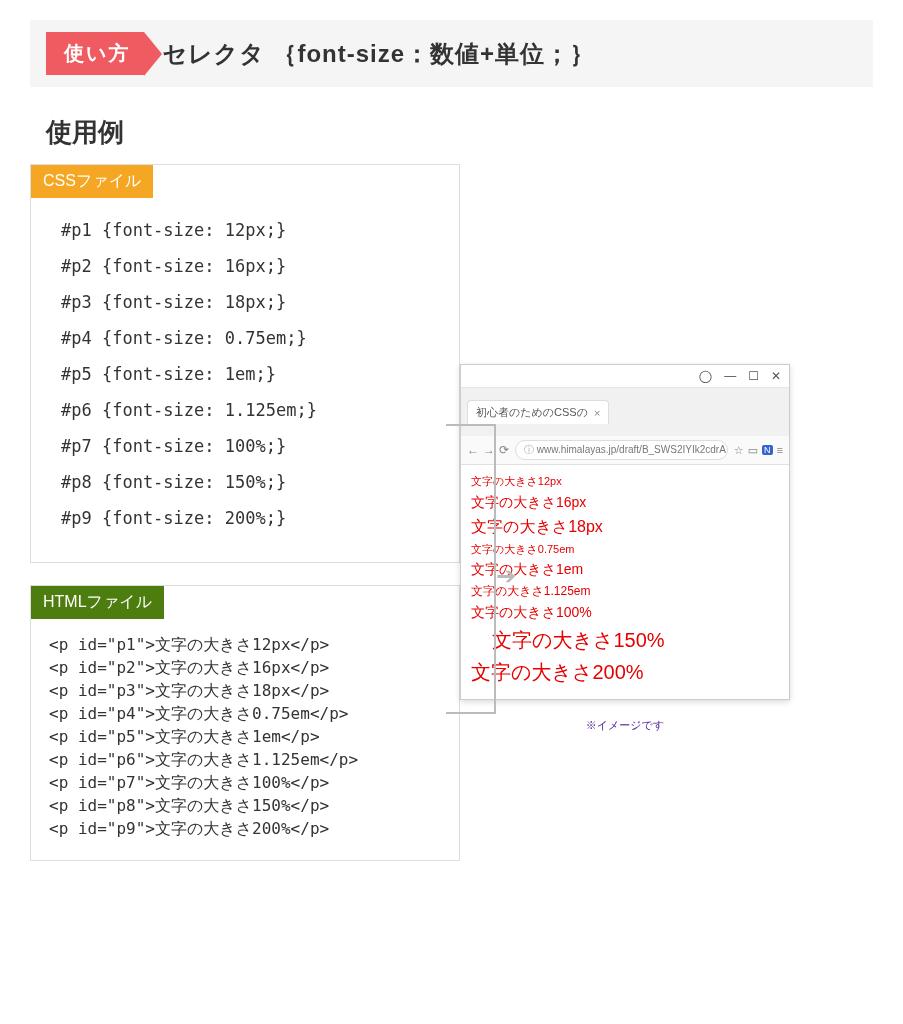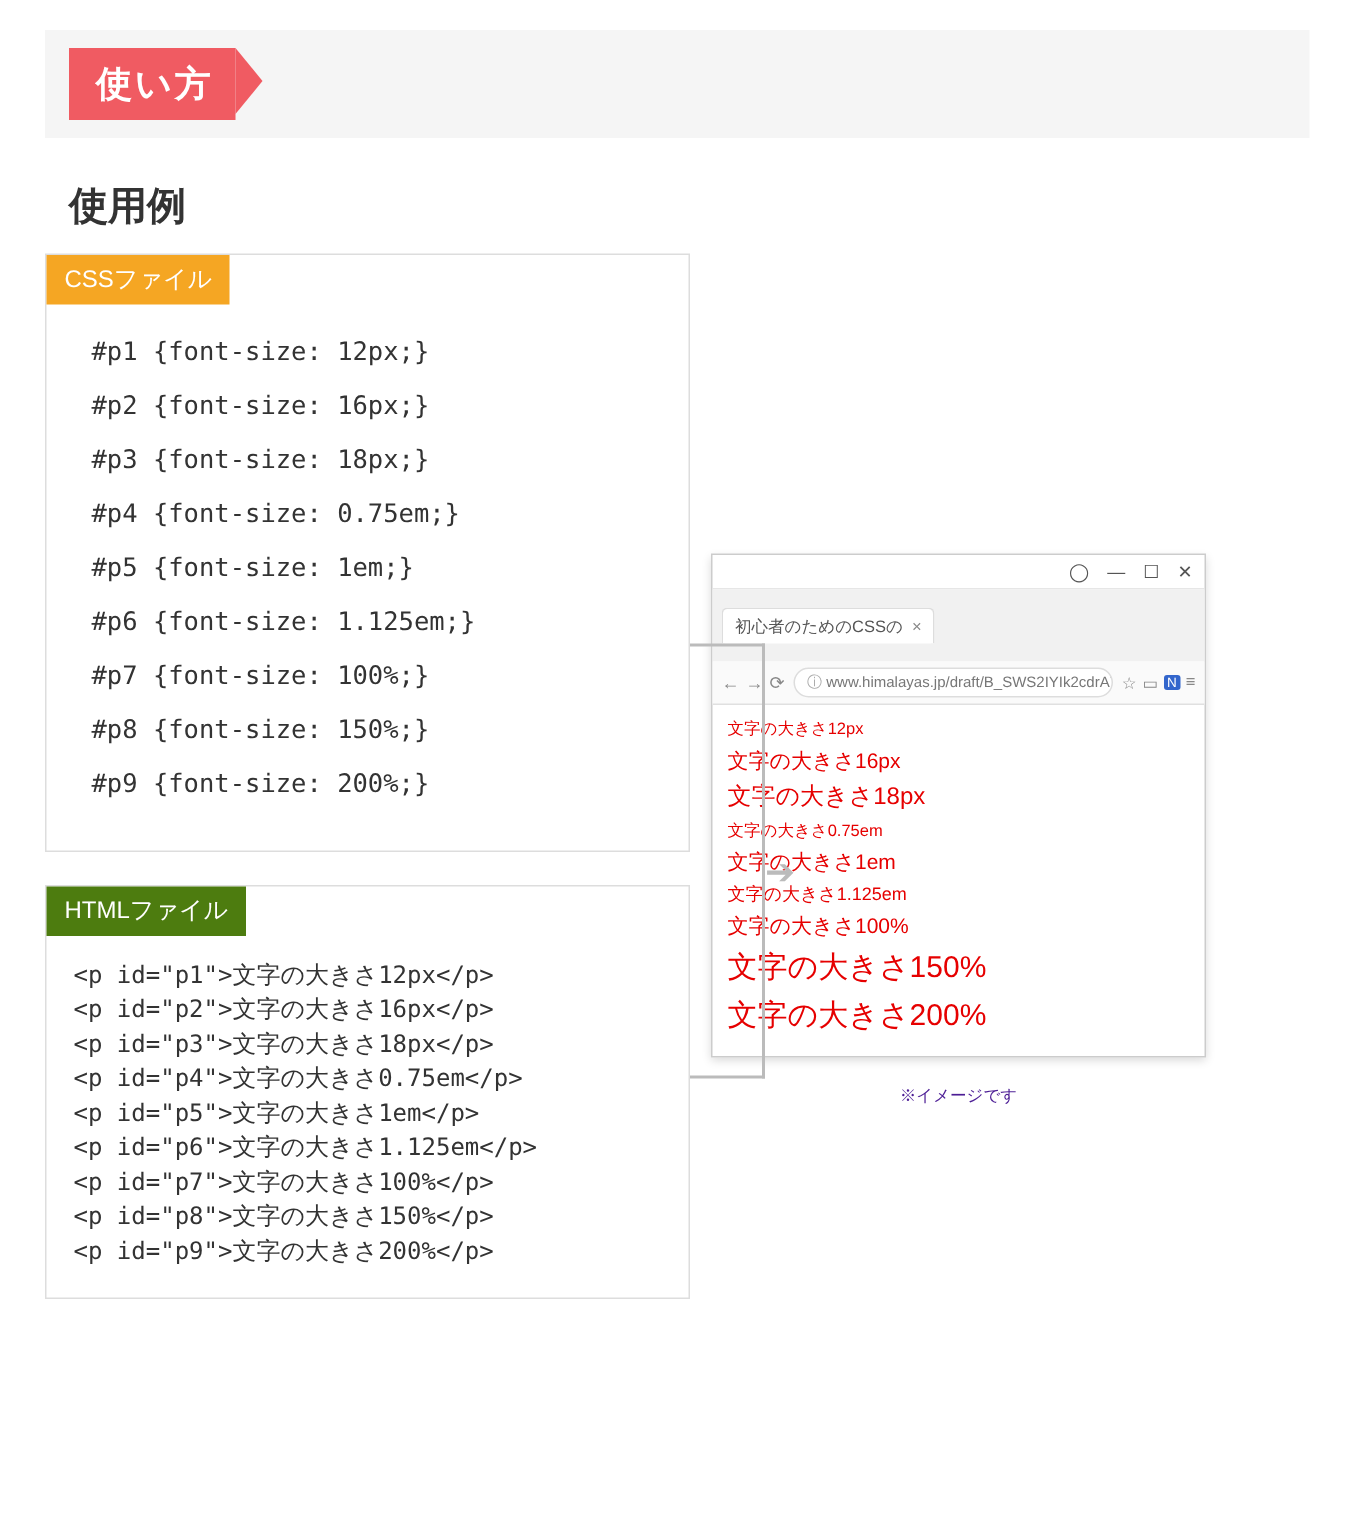--- a/index.html
+++ b/index.html
@@ -15,21 +15,21 @@
   padding: 12px 16px;
   display: flex;
   align-items: center;
   gap: 18px;
   margin-bottom: 28px;
 }
 .badge-arrow {
   background: #f05b62;
   color: #fff;
   font-weight: bold;
-  font-size: 24px;
+  font-size: 20px;
   padding: 8px 14px 8px 18px;
   position: relative;
   letter-spacing: 2px;
 }
 .badge-arrow::after {
   content: "";
   position: absolute;
   right: -18px;
   top: 0;
   width: 0; height: 0;
@@ -43,21 +43,20 @@
   letter-spacing: 1px;
 }
 .section-title {
   font-size: 26px;
   font-weight: bold;
   margin: 6px 0 14px 16px;
 }
 .columns {
   display: flex;
   align-items: flex-start;
-  gap: 14px;
 }
 .left-col { flex: 0 0 430px; }
 .right-col { flex: 1; padding-top: 200px; position: relative; }
 .panel {
   border: 1px solid #ddd;
   margin-bottom: 22px;
   background: #fff;
 }
 .panel-header {
   color: #fff;
@@ -147,21 +146,21 @@
   color: #e60000;
 }
 .bc-line { margin: 2px 0; line-height: 1.5; }
 .sz-12 { font-size: 11px; }
 .sz-16 { font-size: 14px; }
 .sz-18 { font-size: 16px; }
 .sz-075em { font-size: 11px; }
 .sz-1em { font-size: 14px; }
 .sz-1125em { font-size: 12px; }
 .sz-100 { font-size: 14px; }
-.sz-150 { font-size: 20px; }
+.sz-150 { font-size: 20px; margin-left: 21px; }
 .sz-200 { font-size: 20px; }
 .caption {
   font-size: 11px;
   color: #4c1d95;
   text-align: center;
   margin-top: 18px;
   width: 330px;
 }
 .connector-box {
   position: absolute;
@@ -178,20 +177,21 @@
   top: 398px;
   color: #bbb;
   font-size: 24px;
 }
 </style>
 </head>
 <body>
 
 <div class="usage-bar">
   <div class="badge-arrow">使い方</div>
+  <div class="usage-syntax">セレクタ ｛font-size：数値+単位；｝</div>
 </div>
 
 <div class="section-title">使用例</div>
 
 <div class="columns">
   <div class="left-col">
     <div class="panel">
       <div class="panel-header hdr-css">CSSファイル</div>
       <div class="panel-body css-lines" id="css-lines">
           <div class="line">#p1 {font-size: 12px;}</div>

